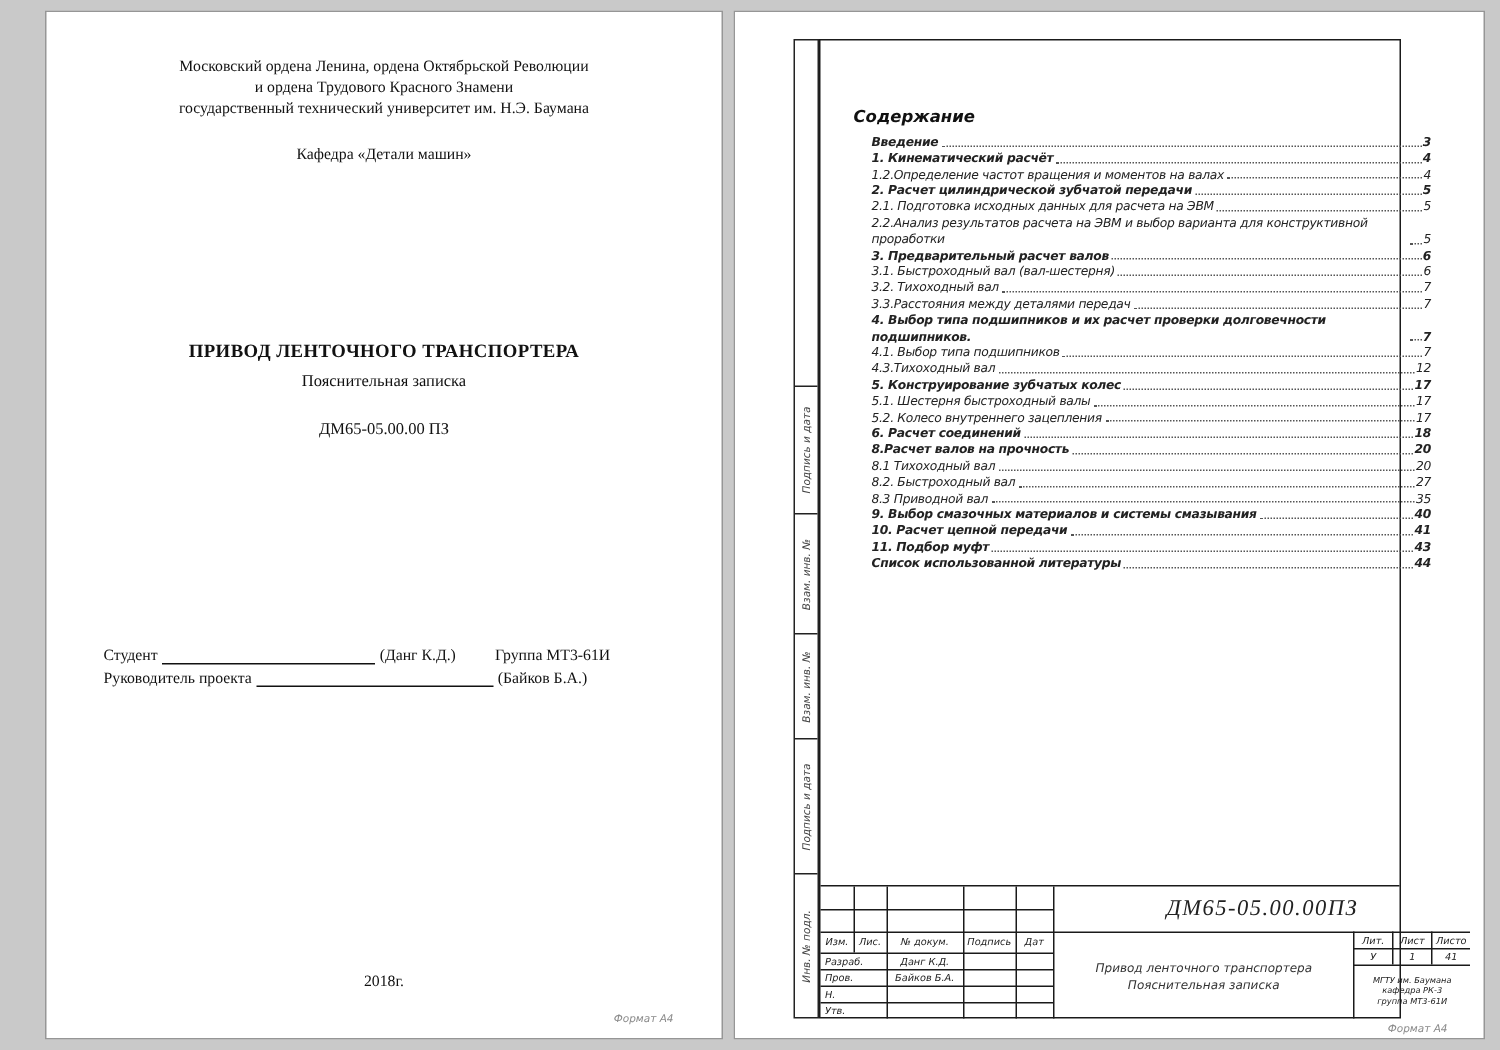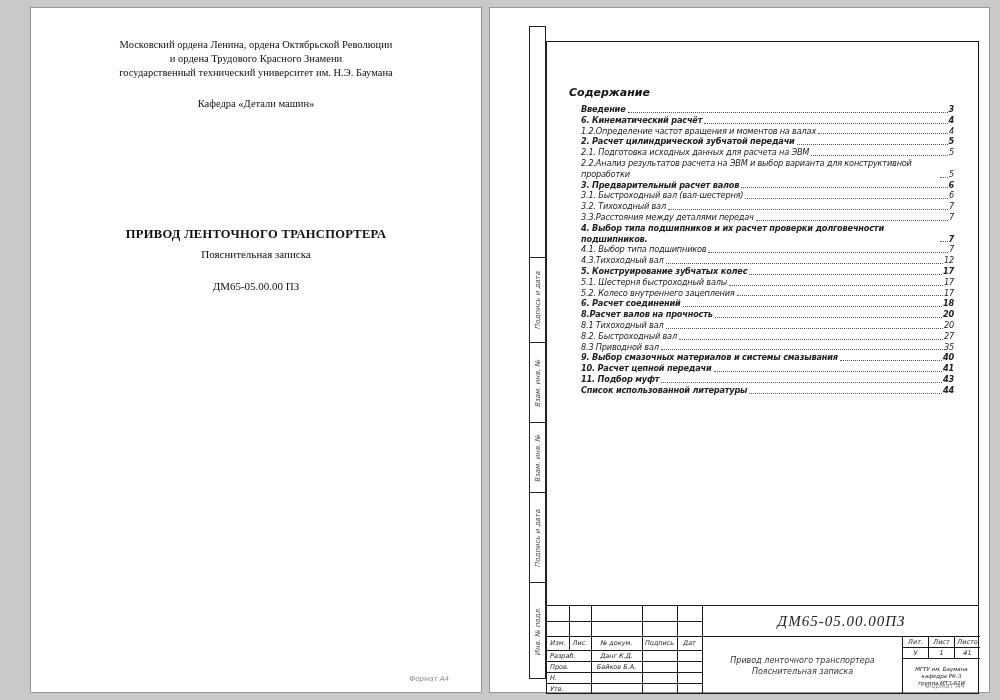--- a/index.html
+++ b/index.html
@@ -24,21 +24,21 @@
   .format-label { position:absolute; font-style:italic; font-size:7px; color:#8a8a8a; font-family:"DejaVu Sans",sans-serif; }
   .lp-format { right:32px; bottom:9px; }
   .rp-format { right:24px; bottom:2px; }
 
   
   .side-col { position:absolute; left:39px; top:18px; width:17px; height:653px; border:1px solid #222; }
   .side-box { position:absolute; left:0; width:100%; border-top:1px solid #222; }
   .side-label { position:absolute; top:50%; left:50%; transform:translate(-50%,-50%) rotate(-90deg);
                 white-space:nowrap; font-family:"DejaVu Sans",sans-serif; font-style:italic;
                 font-size:7px; color:#444; }
-  .frame { position:absolute; left:56px; top:33px; width:433px; height:653px; border:1.5px solid #1a1a1a; }
+  .frame { position:absolute; left:56px; top:18px; width:388px; height:653px; border:1.5px solid #1a1a1a; }
 
   .toc-heading { position:absolute; left:22px; top:44px; font-family:"DejaVu Sans",sans-serif;
                  font-style:italic; font-weight:bold; font-size:11px; color:#111; }
   .toc-list { position:absolute; left:22px; top:62px; width:385px; }
   .toc-row { display:flex; align-items:flex-end; font-family:"DejaVu Sans",sans-serif; font-style:italic;
              font-size:8.2px; line-height:10.8px; color:#222; letter-spacing:-0.2px; }
   .toc-row .toc-label { padding-left:12px; }
   .toc-bold { font-weight:bold; }
   .toc-dots { flex:1 1 auto; min-width:8px; border-bottom:1px dotted #555; margin:0 1px 2px 2px; }
   .toc-page { text-align:right; }
@@ -64,21 +64,36 @@
   <div class="lp-center lp-dept">Кафедра «Детали машин»</div>
   <div class="lp-center lp-univ">
     <div>Московский ордена Ленина, ордена Октябрьской Революции</div>
     <div>и ордена Трудового Красного Знамени</div>
     <div>государственный технический университет им. Н.Э. Баумана</div>
   </div>
   <div class="lp-center lp-title">ПРИВОД ЛЕНТОЧНОГО ТРАНСПОРТЕРА</div>
   <div class="lp-center lp-subtitle">Пояснительная записка</div>
   <div class="lp-center lp-docnum">ДМ65-05.00.00 ПЗ</div>
 
-
+  <div class="lp-sign">
+    <div class="sign-row">
+      <span>Студент</span>
+      <span class="blank-line" style="width:142px"></span>
+      <span>(Данг К.Д.)</span>
+      <span class="spacer" style="width:26px"></span>
+      <span>Группа  МТ3-61И</span>
+    </div>
+    <div class="sign-row">
+      <span>Руководитель проекта</span>
+      <span class="blank-line" style="width:158px"></span>
+      <span>(Байков Б.А.)</span>
+    </div>
+  </div>
+
+  <div class="lp-center lp-year">2018г.</div>
   <div class="format-label lp-format">Формат А4</div>
 </div>
 
 <div class="page page-right">
 
   <div class="side-col">
     <div class="side-box" style="top:230px;height:85px">
       <span class="side-label">Подпись и дата</span>
     </div>
     <div class="side-box" style="top:315px;height:80px">
@@ -97,21 +112,21 @@
 
   <div class="frame">
     <div class="toc-heading">Содержание</div>
     <div class="toc-list">
         <div class="toc-row toc-bold">
           <span class="toc-label">Введение</span>
           <span class="toc-dots"></span>
           <span class="toc-page">3</span>
         </div>
         <div class="toc-row toc-bold">
-          <span class="toc-label">6. Кинематический расчёт</span>
+          <span class="toc-label">1. Кинематический расчёт</span>
           <span class="toc-dots"></span>
           <span class="toc-page">4</span>
         </div>
         <div class="toc-row">
           <span class="toc-label">1.2.Определение частот вращения и моментов на валах</span>
           <span class="toc-dots"></span>
           <span class="toc-page">4</span>
         </div>
         <div class="toc-row toc-bold">
           <span class="toc-label">2. Расчет цилиндрической зубчатой передачи</span>

